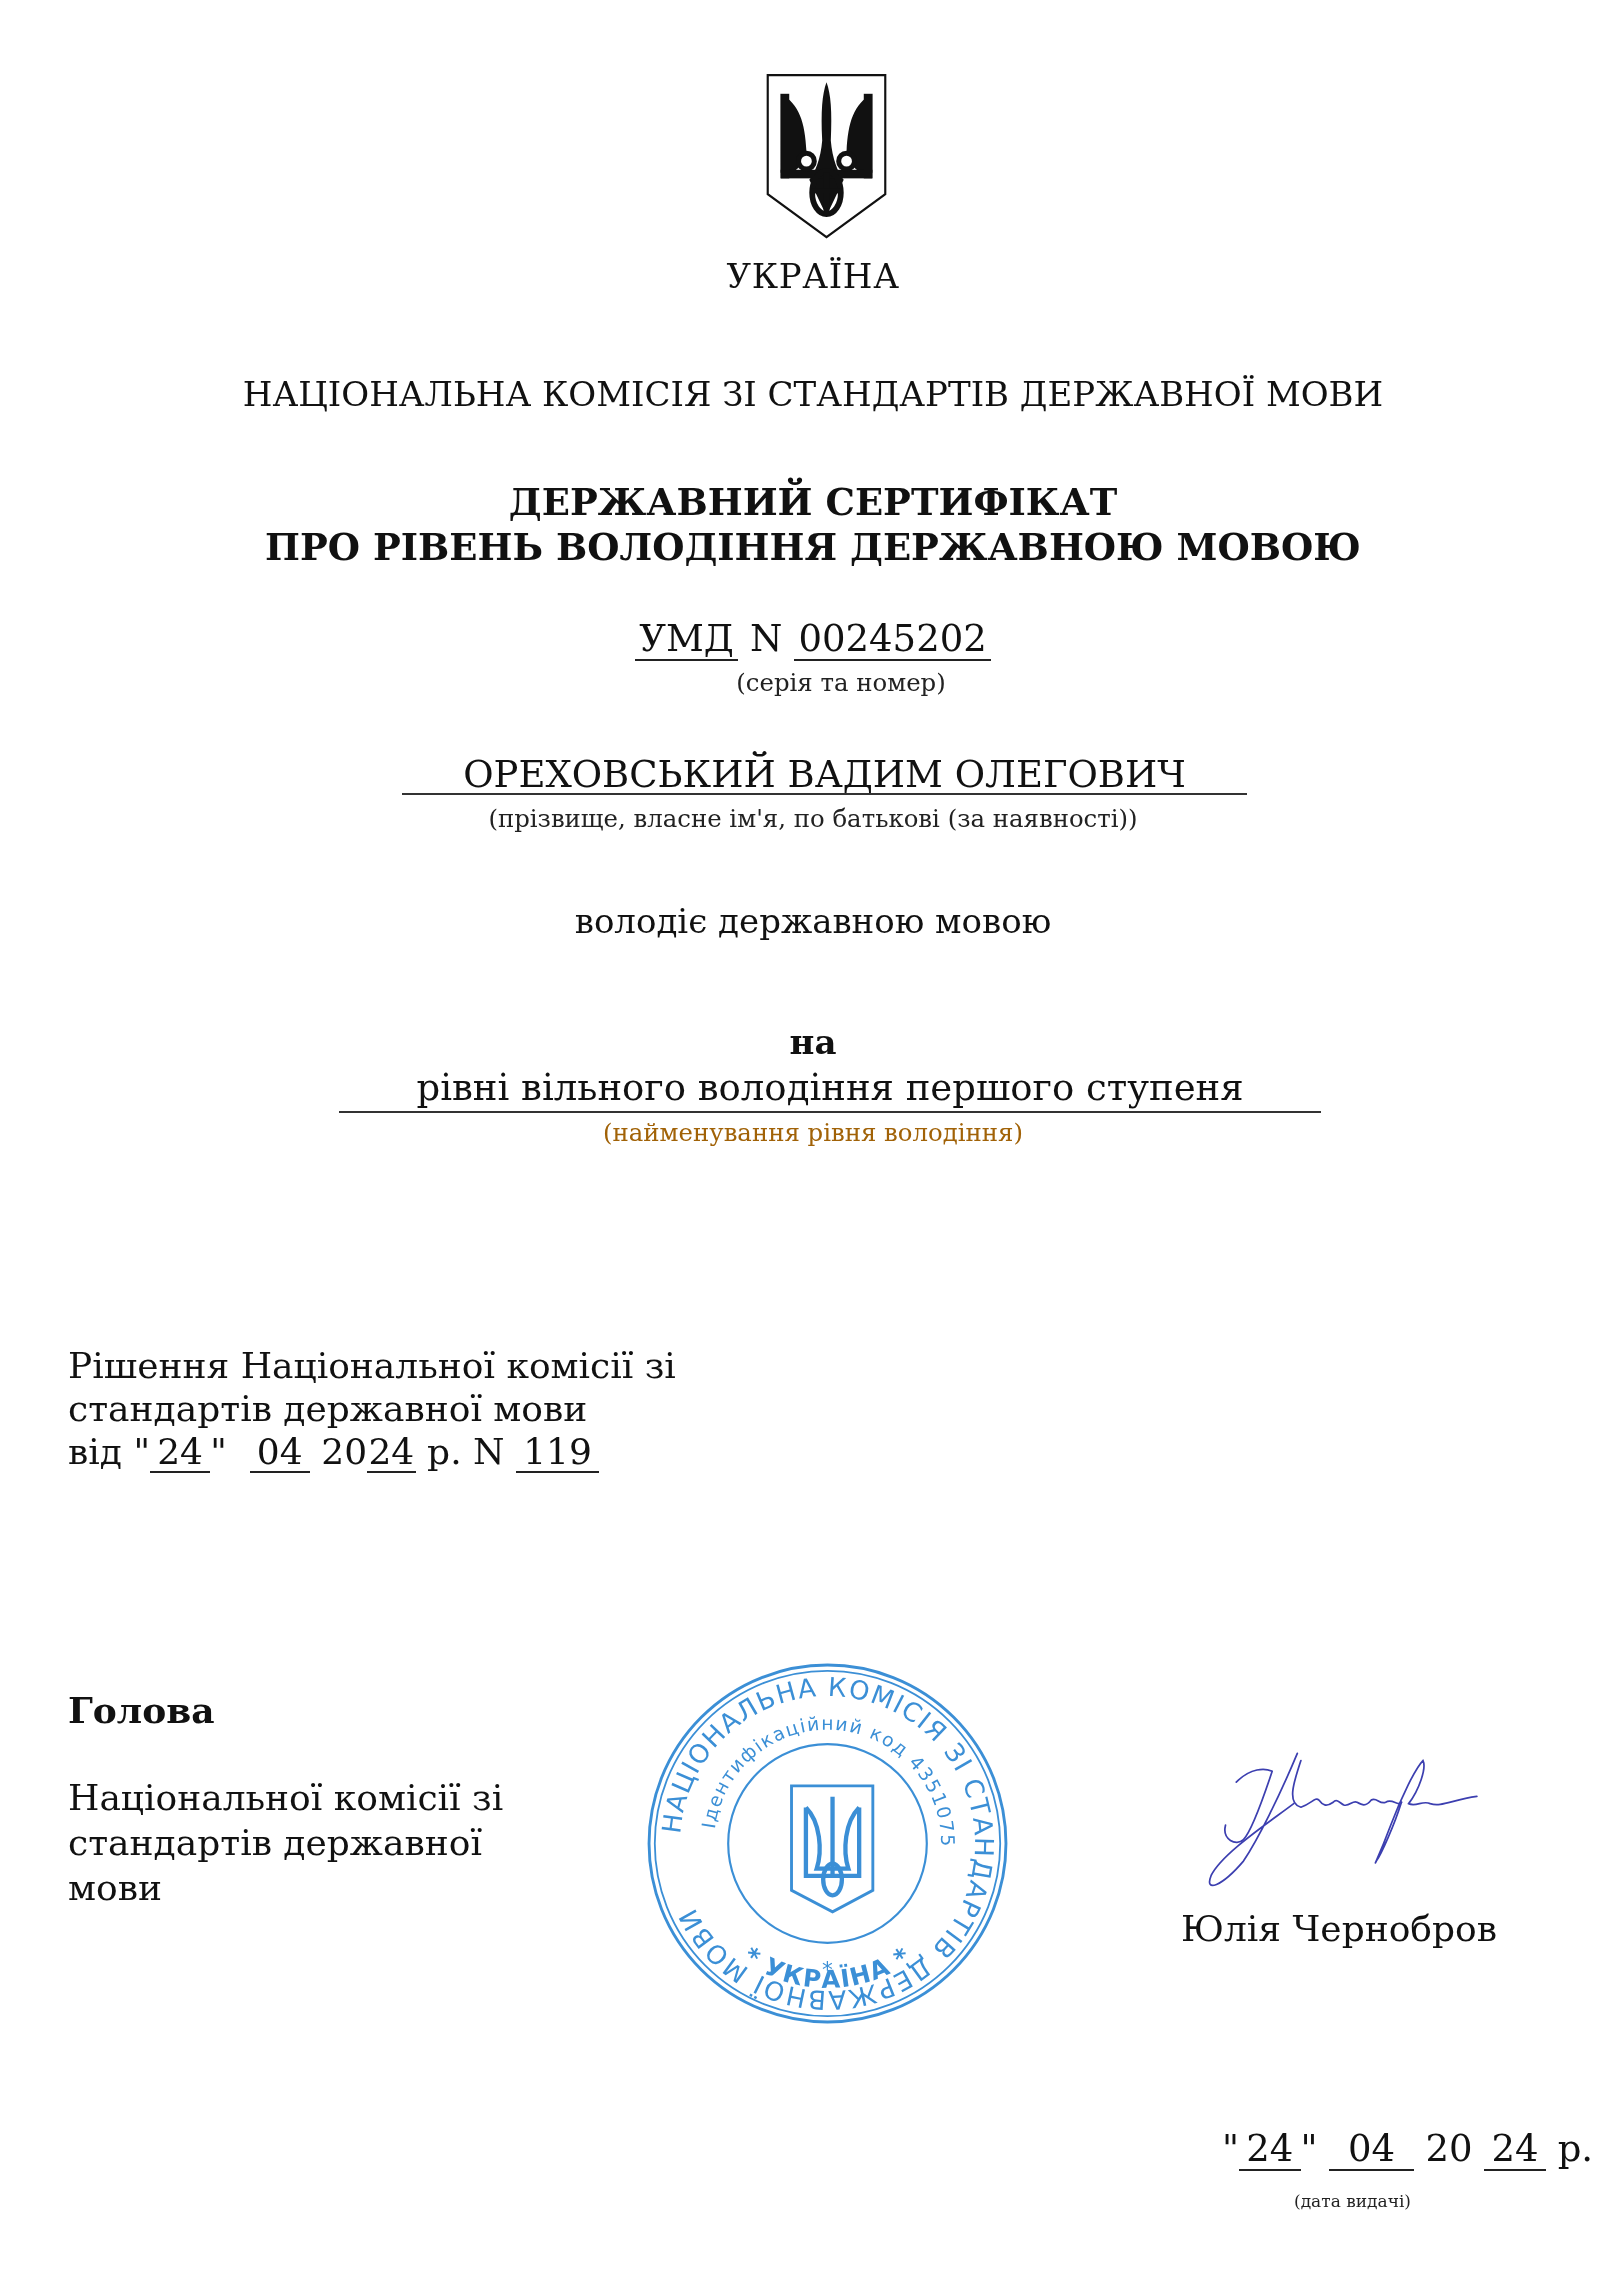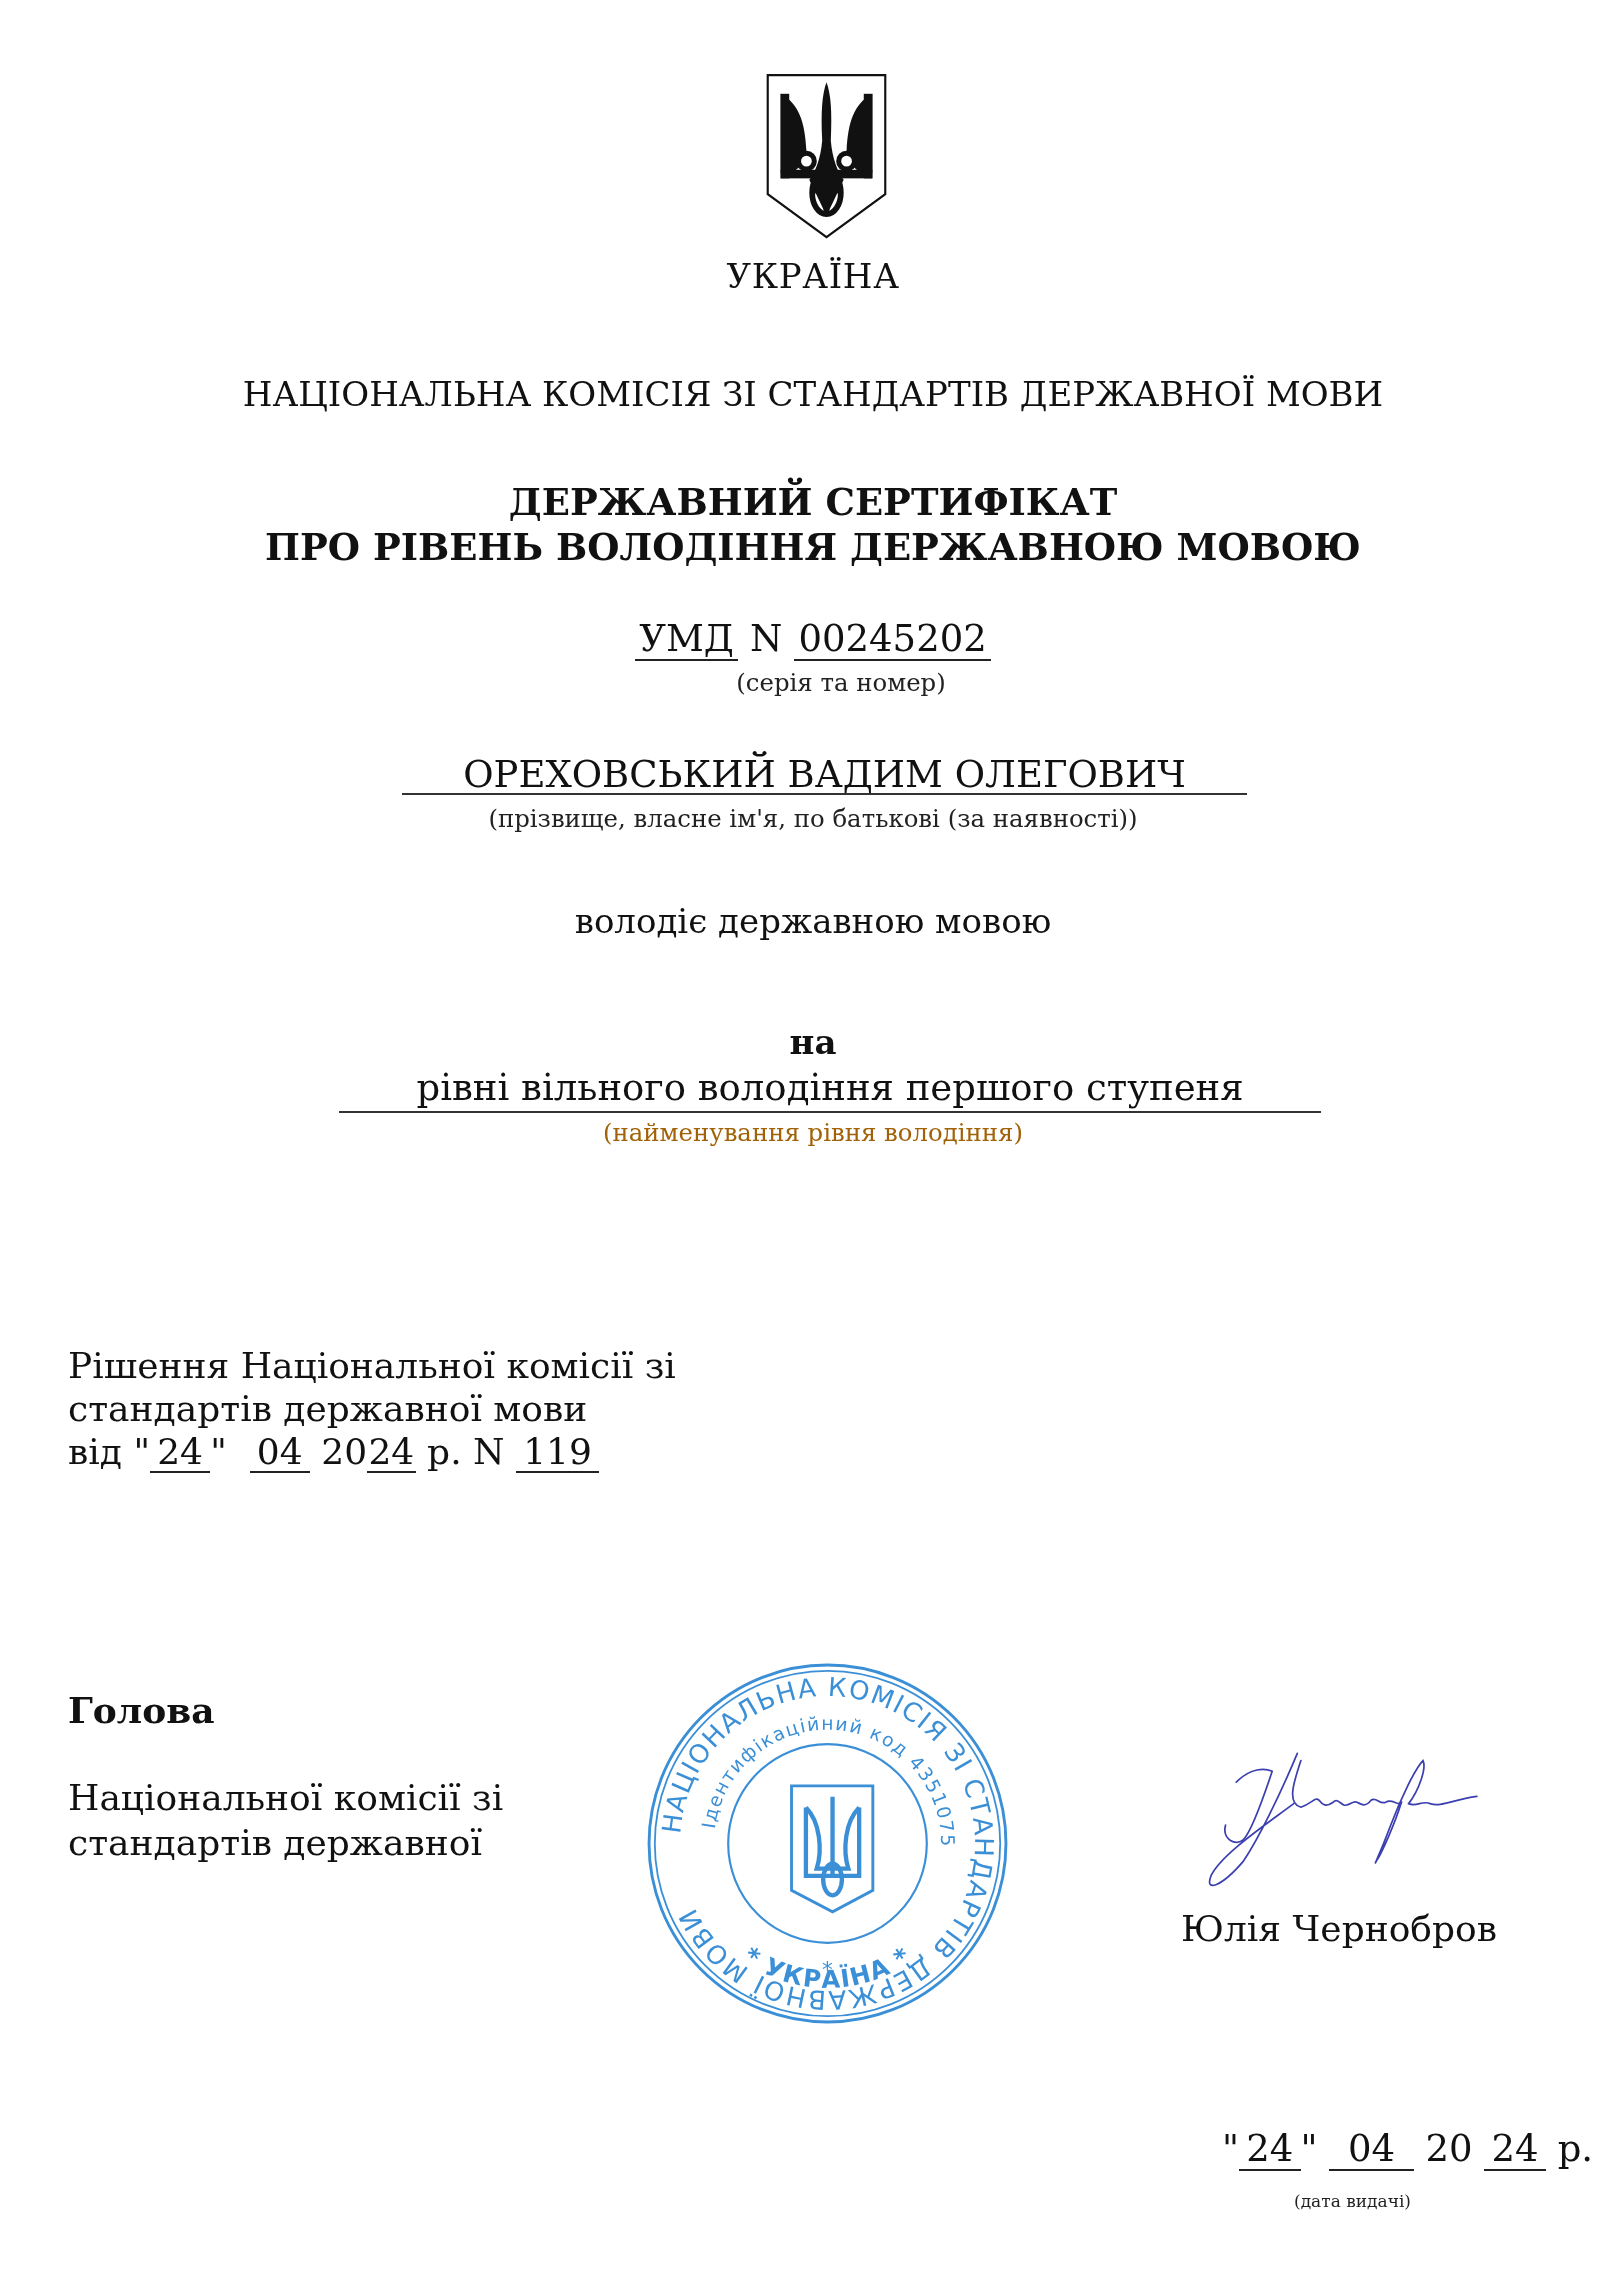--- a/index.html
+++ b/index.html
@@ -99,20 +99,21 @@
     <span>р.</span>
     <span>N</span>
     <span class="ul">119</span>
   </div>
 </div>
 
 <div id="head-title" class="abs">Голова</div>
 <div id="head-org" class="abs">
   <div>Національної комісії зі</div>
   <div>стандартів державної</div>
+  <div>мови</div>
 </div>
 
 <svg id="stamp" class="abs" viewBox="0 0 510 510">
   <defs>
     <path id="outerArc" d="M 255 255 m -205 0 a 205 205 0 1 1 410 0 a 205 205 0 1 1 -410 0"></path>
     <path id="innerArc" d="M 255 255 m -158 0 a 158 158 0 1 1 316 0"></path>
     <path id="bottomArc" d="M 60 300 a 200 200 0 0 0 390 0"></path>
   </defs>
   <g fill="none" stroke="#3b8fd6">
     <circle cx="255" cy="255" r="248" stroke-width="4"></circle>

